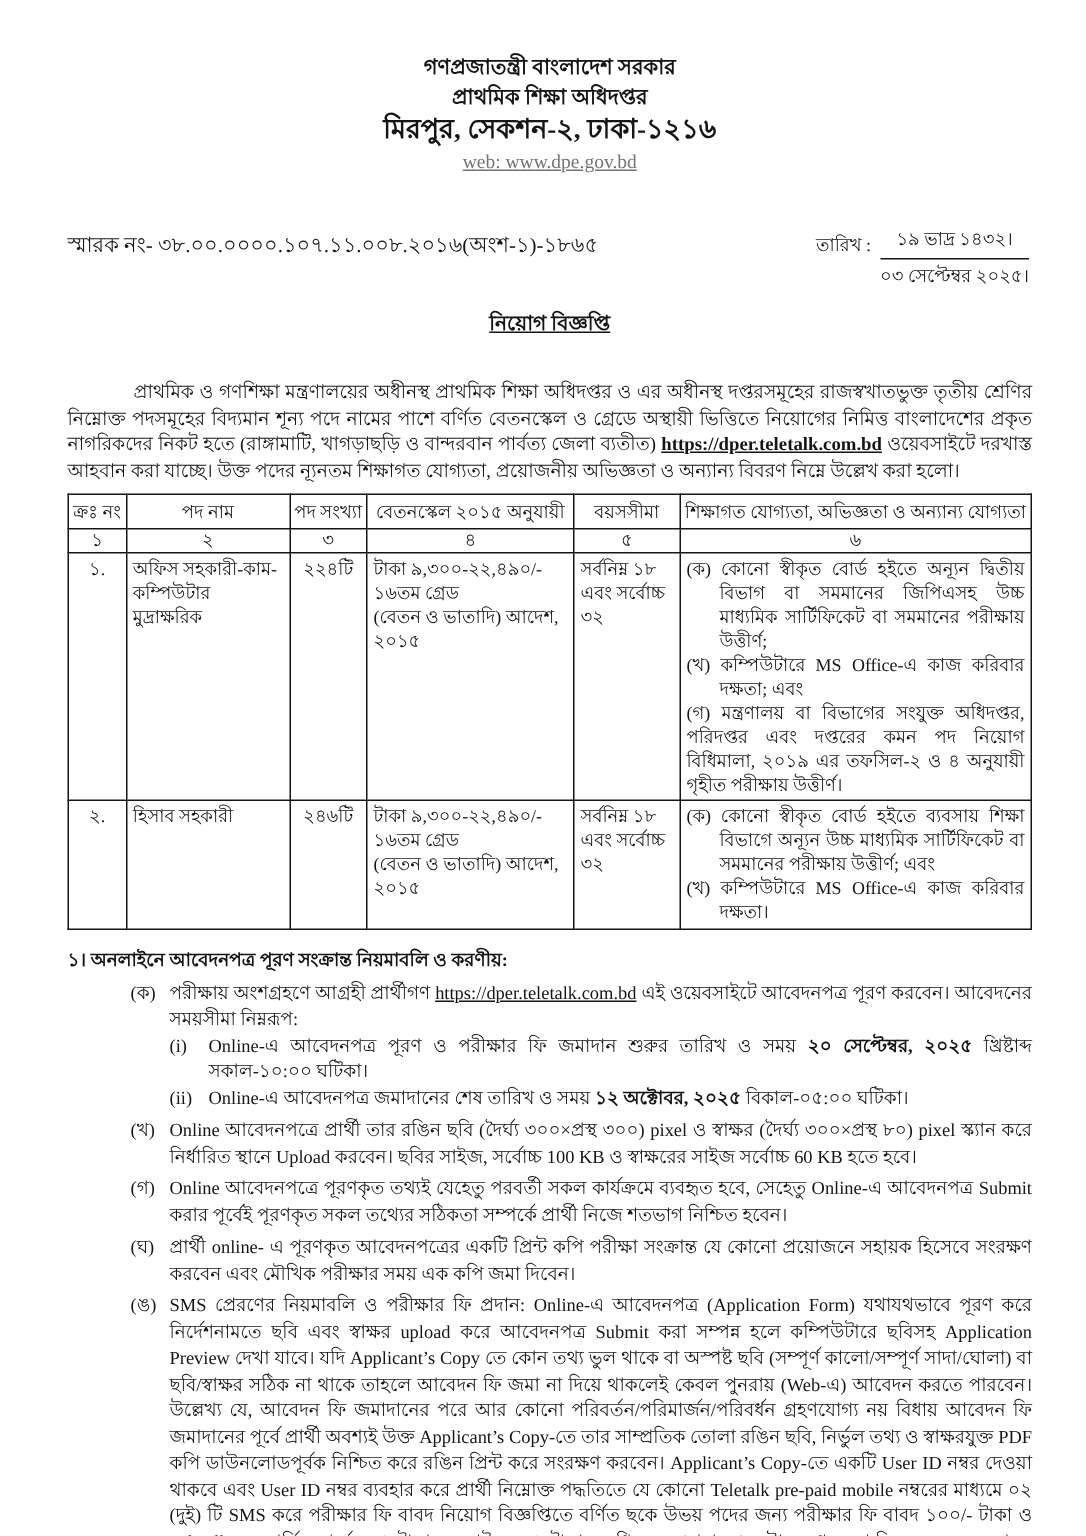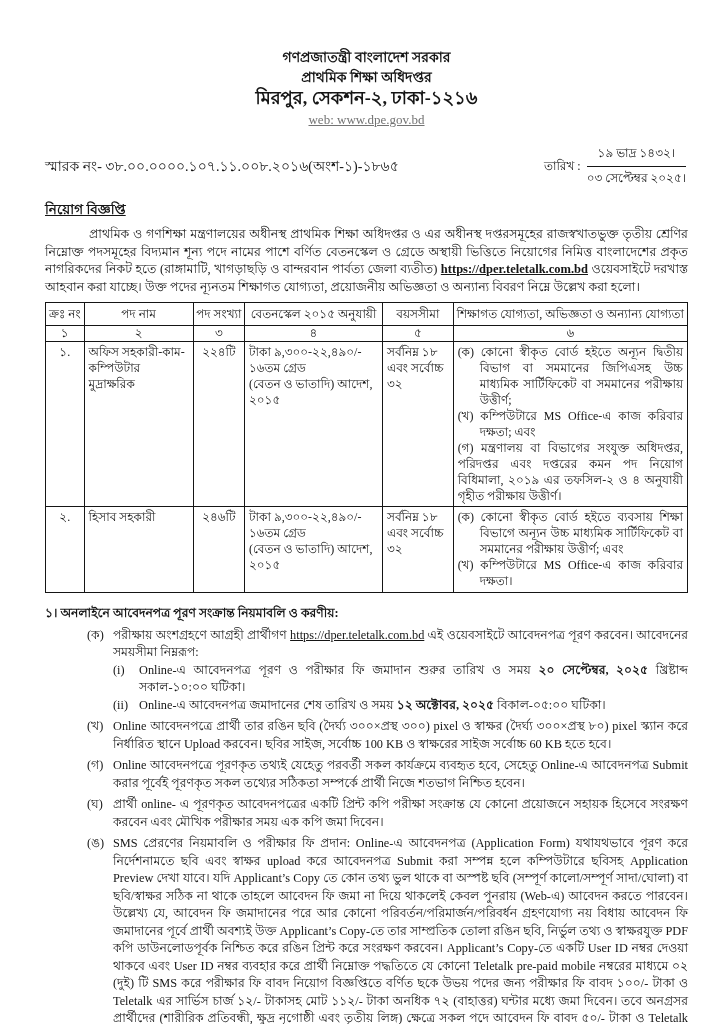--- a/index.html
+++ b/index.html
@@ -1,40 +1,40 @@
 <!DOCTYPE html>
 <html><head>
 <meta charset="utf-8">
 <style>
   * { margin:0; padding:0; box-sizing:border-box; }
   html,body { background:#888; }
   .page {
     width:724px; height:1024px; background:#ffffff; margin:0 auto;
     font-family:"Liberation Serif","DejaVu Serif",serif;
     color:#151515; position:relative; overflow:hidden;
-    padding:48px 36px 0 45px;
+    padding:36px 36px 0 45px;
   }
   
   .letterhead { text-align:center; line-height:20px; }
   .lh-line { font-size:14px; font-weight:bold; }
   .lh-addr { font-size:18px; font-weight:bold; }
   .lh-web  { font-size:13px; margin-top:2px; }
   .lh-web a { color:#737373; text-decoration:underline; cursor:pointer; }
   
   .memo-row { display:flex; justify-content:space-between; align-items:center; margin-top:14px; }
   .memo-no { font-size:14px; }
   .date-wrap { display:flex; align-items:center; font-size:12px; margin-right:2px; }
   .date-label { margin-right:6px; }
   .date-frac { display:inline-block; text-align:center; }
-  .date-top { border-bottom:1px solid #151515; padding:0 8px 2px 8px; }
+  .date-top { border-bottom:1px solid #151515; padding:0 8px 2px 8px;margin-top:18px; }
   .date-bottom { padding-top:2px; }
   
-  .notice-title { font-size:13.5px; font-weight:bold; text-decoration:underline; margin-top:10px; }
+  .notice-title { text-align:center; font-size:13.5px; font-weight:bold; text-decoration:underline; margin-top:10px; }
   
-  .intro { font-size:12.5px; line-height:17.5px; text-align:justify; text-indent:44px; margin-top:4px; }
+  .intro { font-size:12.5px; line-height:17.5px; text-align:justify; text-indent:44px; margin-top:25px; }
   .intro-link { font-weight:bold; text-decoration:underline; color:#151515; cursor:pointer; }
   
   table.posts { width:100%; border-collapse:collapse; margin-top:6px; font-size:12px; line-height:16px; }
   table.posts th, table.posts td { border:1px solid #151515; vertical-align:top; padding:2px 4px; }
   table.posts th { font-weight:normal; text-align:center; vertical-align:middle; padding:3px 2px; }
   td.center { text-align:center; }
   tr.colnums td { text-align:center; padding:0 2px 1px 2px; line-height:14px; }
   .col-sl{width:6%;} .col-post{width:17%;} .col-cnt{width:8%;}
   .col-scale{width:21.5%;} .col-age{width:11%;} .col-qual{width:36.5%;}
   td.tall1 { height:146px; }

